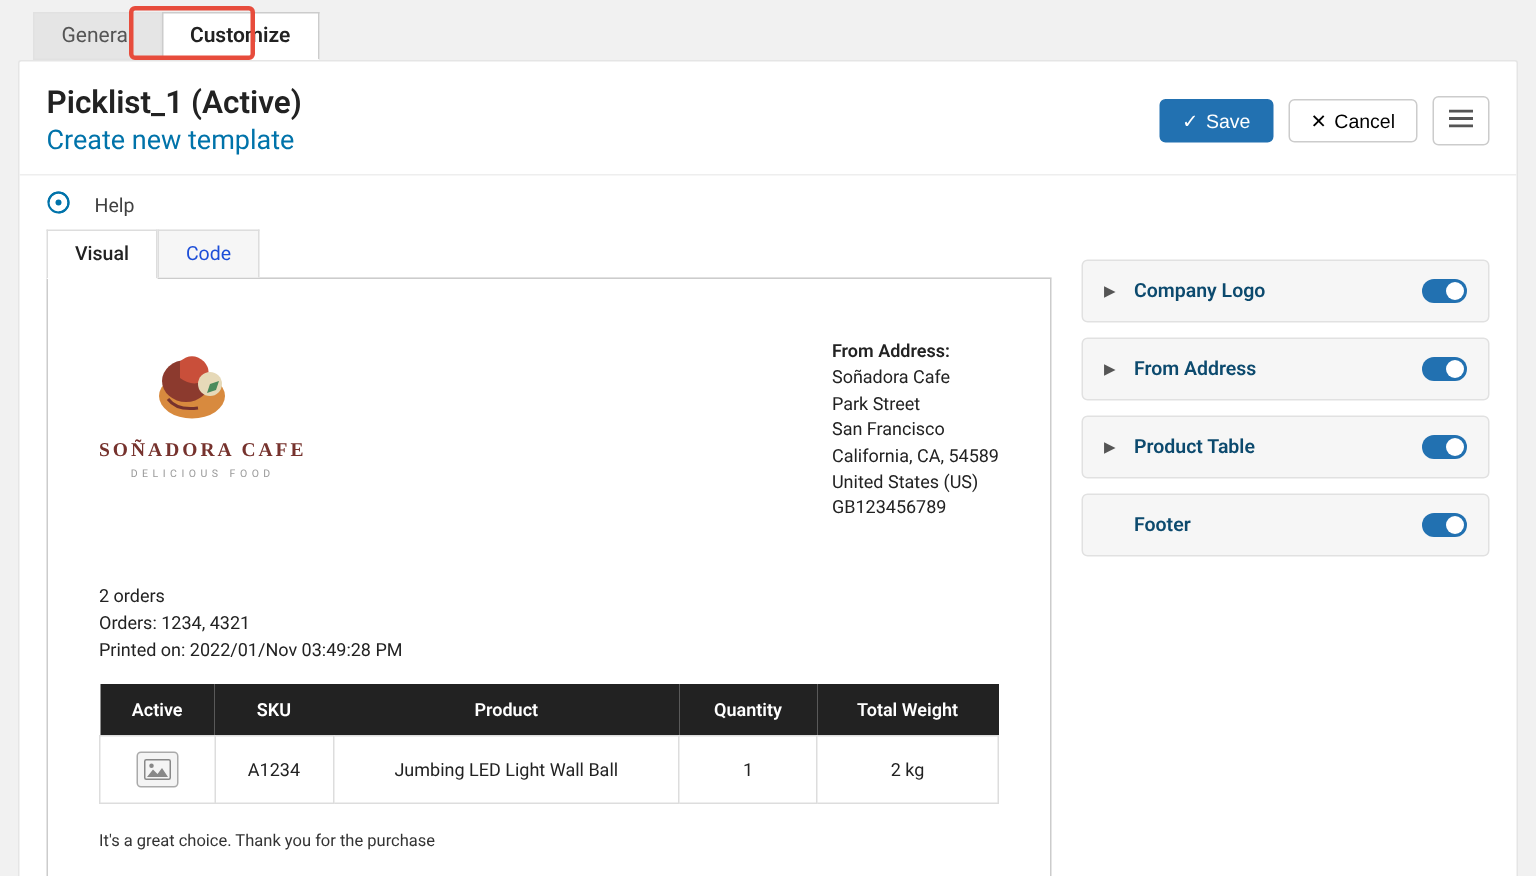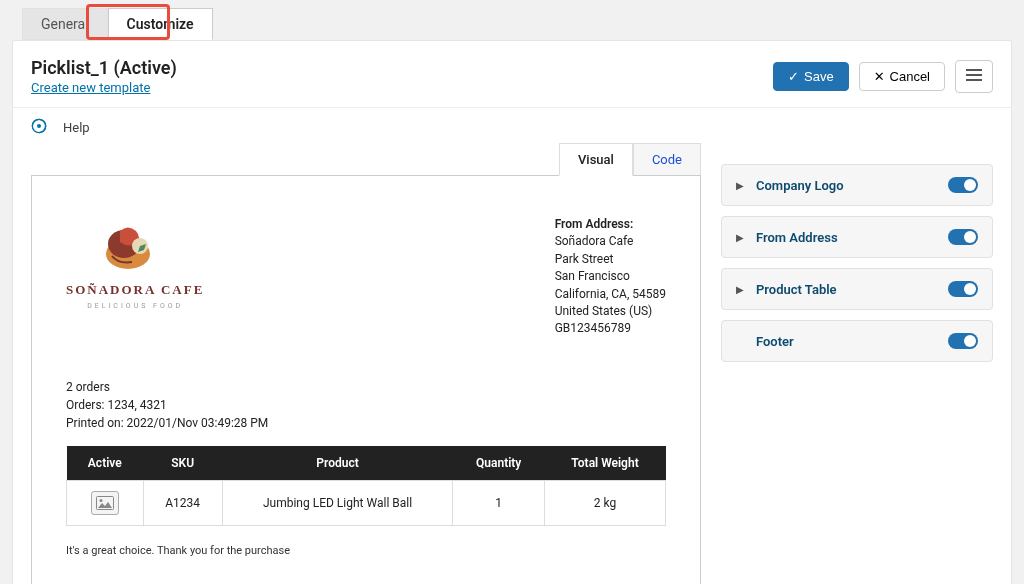--- a/index.html
+++ b/index.html
@@ -6,31 +6,31 @@
 body { font-family: -apple-system, BlinkMacSystemFont, "Segoe UI", Roboto, Helvetica, Arial, sans-serif; font-size: 13px; color: #222; background: #f1f1f1; width: 1024px; height: 584px; overflow: hidden; }
 .outer { background: #f1f1f1; }
 .tabs-row { display: flex; padding-left: 22px; padding-top: 8px; }
 .tab { padding: 7px 18px; font-size: 14px; color: #555; border: 1px solid transparent; position: relative; cursor: pointer; }
 .tab.inactive { background: #e5e5e5; border-color: #e1e1e1; }
 .tab.active { background: #fff; color: #222; font-weight: 600; border: 1px solid #ccc; border-bottom-color: #fff; z-index: 2; }
 .tab-highlight { position: absolute; left: 86px; top: 4px; width: 84px; height: 36px; border: 3px solid #e74c3c; border-radius: 4px; pointer-events: none; z-index: 5; }
 .panel { background: #fff; margin: 0 12px 12px 12px; border: 1px solid #e5e5e5; border-radius: 2px; }
 .panel-header { display: flex; align-items: center; padding: 16px 18px 12px 18px; border-bottom: 1px solid #eee; }
 .title-col { flex: 1; }
-.page-title { font-size: 18px; font-weight: 600; }
-.create-link { color: #0073aa; font-size: 13px; cursor: pointer; margin-top: 2px; display: inline-block; text-decoration: underline; }
+.page-title { font-size: 21px; font-weight: 600; }
+.create-link { color: #0073aa; font-size: 18px; cursor: pointer; margin-top: 2px; display: inline-block; }
 .hdr-actions { display: flex; gap: 10px; align-items: center; }
 .btn { padding: 6px 14px; font-size: 13px; border-radius: 4px; border: 1px solid #ccc; background: #fff; cursor: pointer; display: inline-flex; align-items: center; gap: 5px; }
 .btn-primary { background: #2271b1; border-color: #2271b1; color: #fff; }
 .btn-icononly { padding: 8px 10px; }
 .content-row { display: flex; padding: 10px 18px 18px 18px; gap: 20px; align-items: flex-start; }
 .left-col { flex: 1; min-width: 0; }
 .help-row { display: flex; align-items: center; gap: 16px; color: #404040; margin-bottom: 6px; cursor: pointer; }
 .help-icon svg { width: 16px; height: 16px; }
-.editor-tabs { display: flex; justify-content: flex-end; border-bottom: 1px solid #ddd; }
+.editor-tabs { display: flex; border-bottom: 1px solid #ddd; }
 .etab { padding: 8px 18px; border: 1px solid #ddd; border-bottom: none; background: #f6f6f6; font-size: 13px; cursor: pointer; color: #1d4ed8; }
 .etab.active { background: #fff; color: #222; font-weight: 500; border-bottom: 1px solid #fff; margin-bottom: -1px; }
 .preview-box { border: 1px solid #ccc; background: #fff; padding: 40px 34px 28px 34px; overflow: auto; margin-top: -1px; min-height: 420px; }
 .doc-top { display: flex; justify-content: space-between; margin-bottom: 40px; }
 .logo-box { display: flex; flex-direction: column; align-items: center; }
 .logo-img { width: 74px; height: 60px; display: flex; align-items: center; justify-content: center; }
 .brand-name { font-family: Georgia, serif; font-size: 13px; letter-spacing: 2px; color: #76322d; margin-top: 6px; font-weight: 600; }
 .brand-tag { font-size: 7px; letter-spacing: 3px; color: #999; margin-top: 4px; }
 .from-block { font-size: 12px; line-height: 1.45; }
 .from-block .fl { font-weight: 600; }

